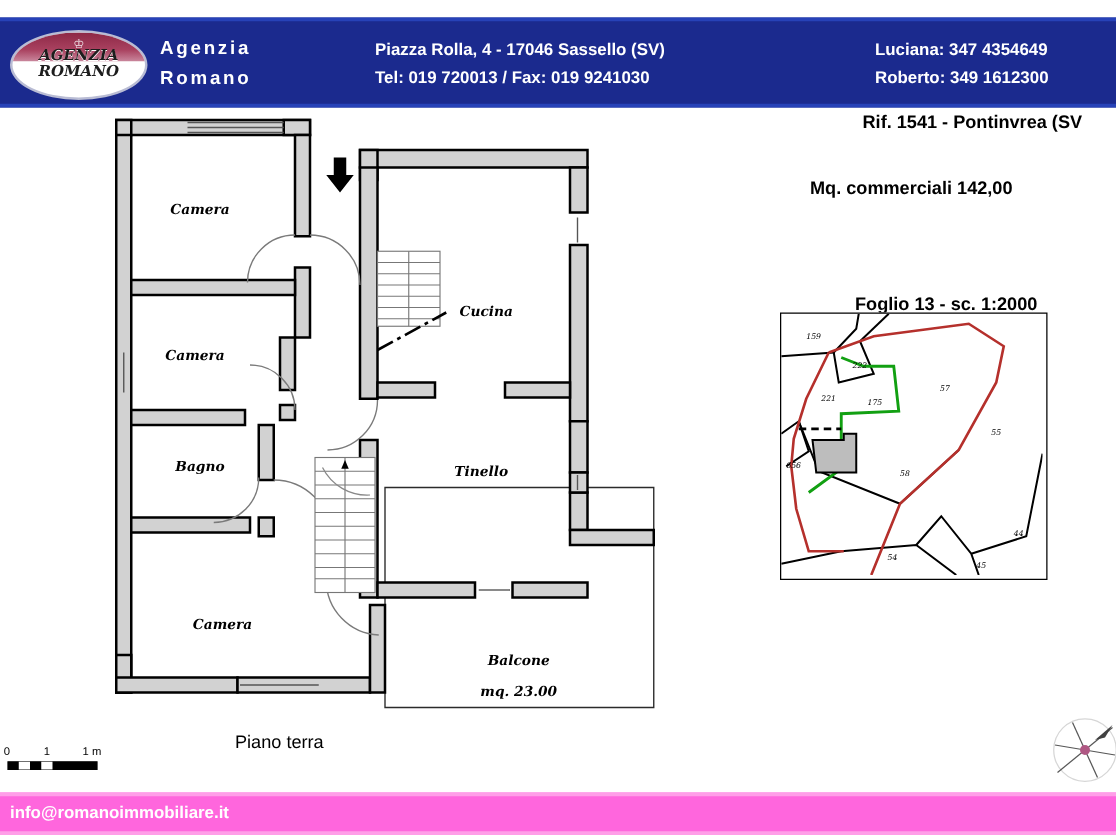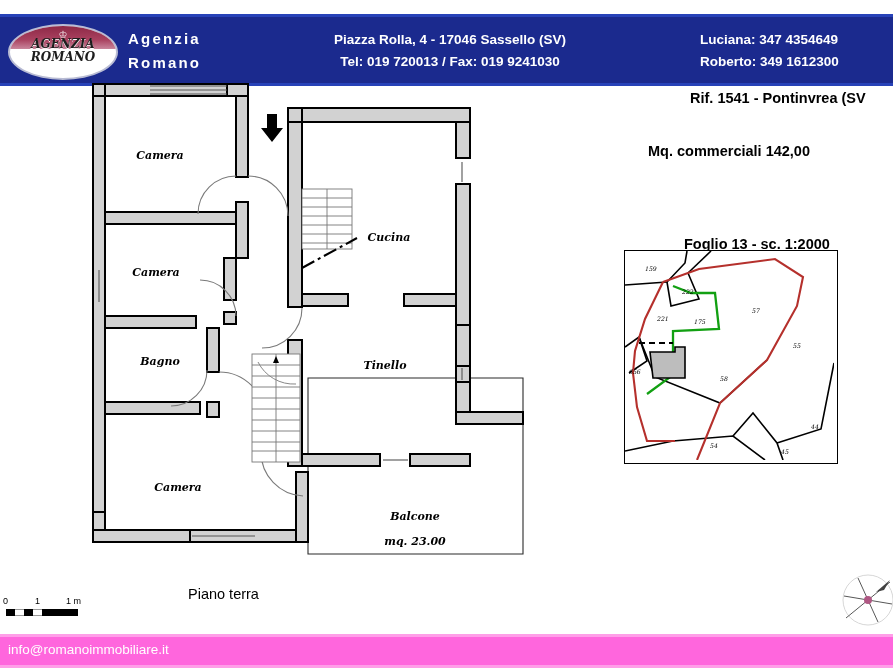--- a/index.html
+++ b/index.html
@@ -8,21 +8,21 @@
 
   
   #header{position:absolute;left:0;top:14px;width:893px;height:66px;background:#1b2a8e;
           border-top:3px solid #2742b8;border-bottom:3px solid #2742b8;}
   #header-inner{position:relative;width:100%;height:100%;}
   .hdr-text{position:absolute;color:#ffffff;font-weight:bold;white-space:nowrap;}
 
   #agency-name{left:128px;top:10px;font-size:15px;letter-spacing:2.2px;line-height:24px;}
   #agency-name div{color:#fff;}
 
-  #addr-block{left:300px;top:12px;font-size:13.5px;line-height:22px;text-align:center;width:300px;}
+  #addr-block{left:300px;top:12px;font-size:13.5px;line-height:22px;width:300px;}
   #phone-block{left:700px;top:12px;font-size:13.5px;line-height:22px;text-align:left;width:200px;}
 
   
   #logo{position:absolute;left:8px;top:7px;width:106px;height:52px;}
   #logo-oval{position:absolute;left:0;top:0;width:106px;height:52px;border-radius:50%;
              background:#ffffff;border:2px solid #b9bcd4;overflow:hidden;}
   #logo-top{position:absolute;left:0;top:0;width:100%;height:44%;
             background:linear-gradient(180deg,#8d2846 0%,#a9415f 60%,#c9869c 100%);}
   #logo-script{position:absolute;left:0;top:12px;width:106px;text-align:center;
                font-family:"DejaVu Serif",serif;font-style:italic;font-weight:bold;
@@ -33,37 +33,37 @@
   
   .rp-text{position:absolute;font-weight:bold;font-size:14.5px;color:#000;white-space:nowrap;}
   #rif{left:690px;top:90px;}
   #mq{left:648px;top:143px;}
   #foglio{left:684px;top:212px;margin-top:24px;}
 
   #cadastre{position:absolute;left:624px;top:250px;width:212px;height:212px;
             border:1.6px solid #000;background:#fff;}
 
   
-  #plan{position:absolute;left:0;top:72px;width:620px;height:530px;}
+  #plan{position:absolute;left:0;top:84px;width:620px;height:530px;}
   #plan svg{display:block;}
   .scale-lbl{position:absolute;font-size:9px;color:#000;font-family:"Liberation Sans",sans-serif;}
   #sl0{left:3px;top:596px;}
   #sl1{left:35px;top:596px;}
   #sl2{left:66px;top:596px;}
   #scalebar{position:absolute;left:6px;top:609px;width:72px;height:7px;}
 
   #piano-terra{position:absolute;left:188px;top:586px;font-size:14.5px;font-weight:normal;color:#000;}
 
   
   #compass{position:absolute;left:838px;top:572px;width:60px;height:56px;opacity:.85;}
 
   
   #footer{position:absolute;left:0;top:634px;width:893px;height:28px;background:#ff66dd;
           border-top:3px solid #ff9ee8;border-bottom:3px solid #ff9ee8;}
-  .ft-text{position:absolute;top:5px;color:#ffffff;font-weight:normal;font-size:13.5px;white-space:nowrap;}
+  .ft-text{position:absolute;top:5px;color:#ffffff;font-weight:bold;font-size:13.5px;white-space:nowrap;}
   #ft-email{left:8px;}
   #ft-web{right:10px;}
 
   .rm-label{font-family:"DejaVu Serif",serif;font-style:italic;font-weight:bold;}
 </style>
 </head>
 <body>
 
 <div id="page">
 

